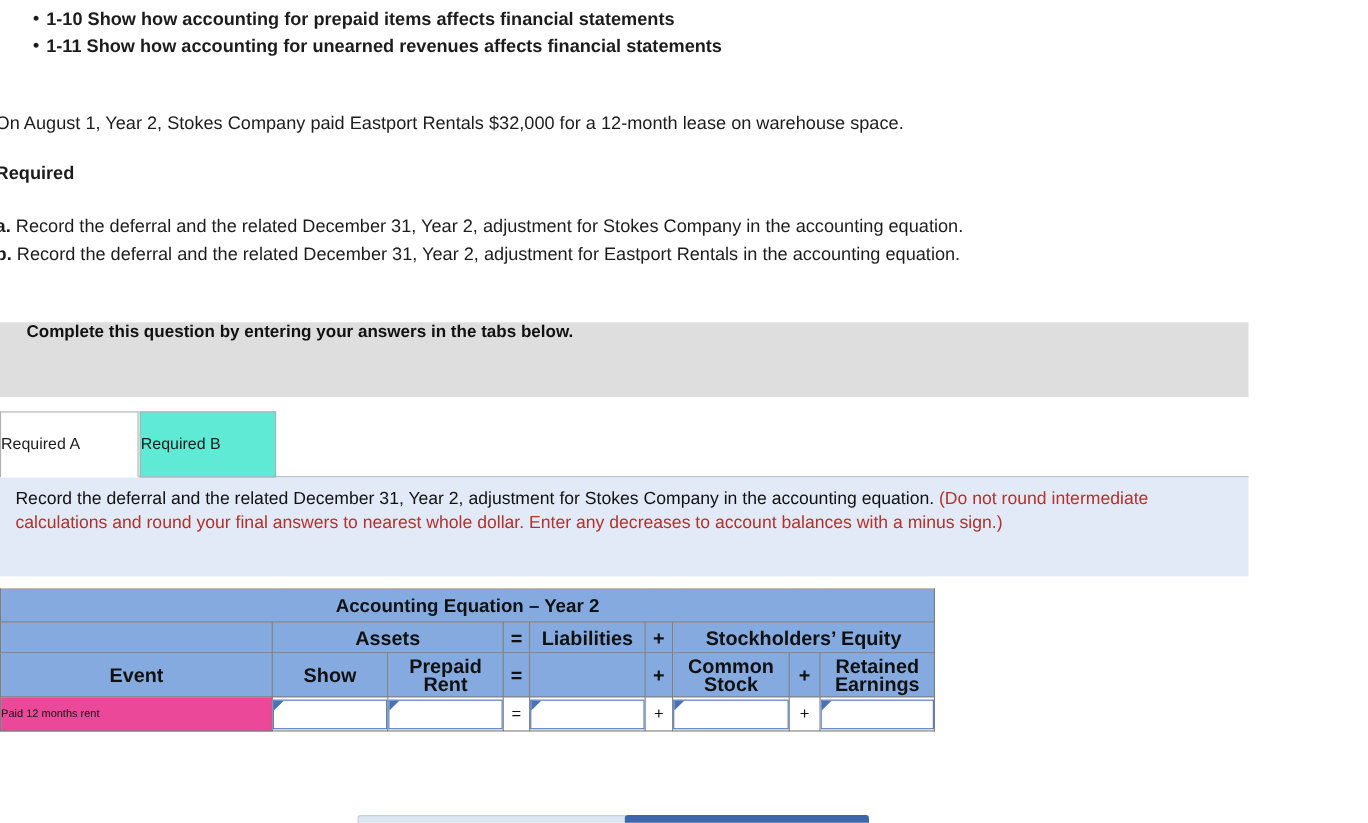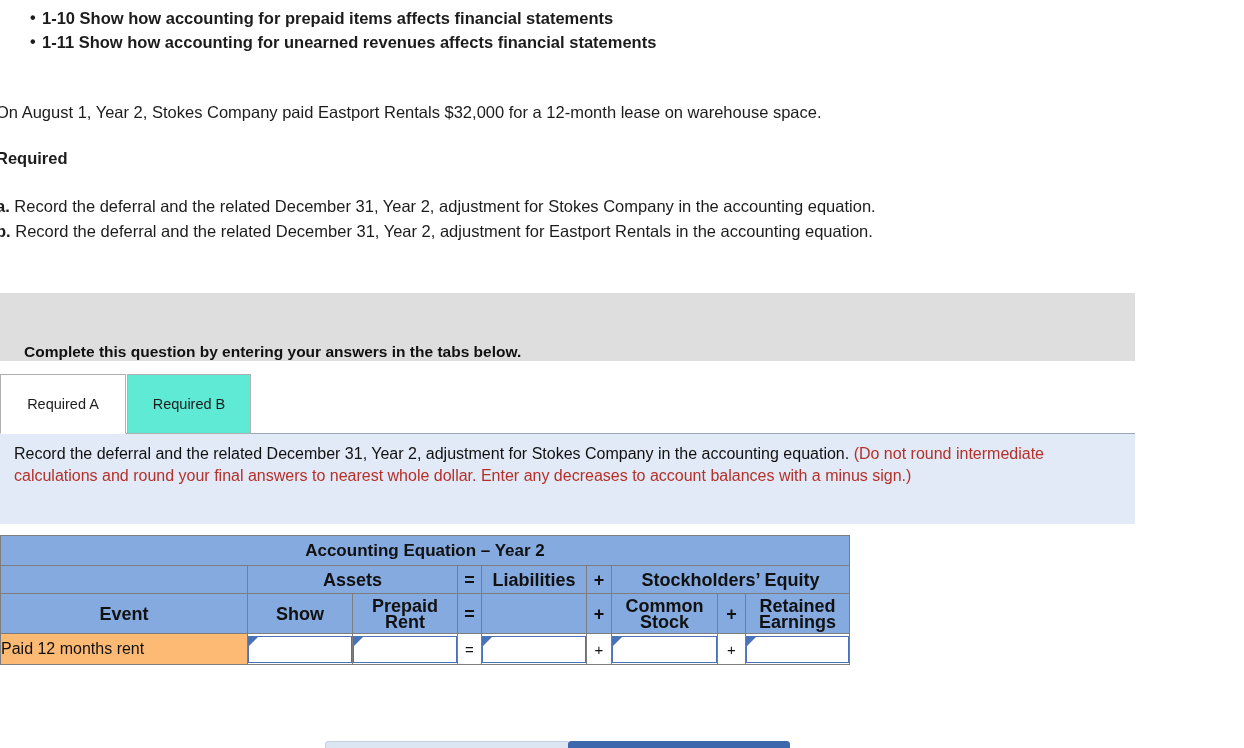--- a/index.html
+++ b/index.html
@@ -64,21 +64,21 @@
   .req-list .req-line { margin: 0; }
   .req-line b { font-weight: bold; }
 
   
   .gray-banner {
     position: absolute;
     left: 0; top: 293px;
     width: 1135px; height: 68px;
     background: #dedede;
     display: flex;
-    align-items: flex-end;
+    align-items: flex-start;
   }
   .gray-banner-text {
     font-size: 15.5px;
     font-weight: bold;
     color: #111111;
     padding-left: 24px;
   }
 
   
   .tabstrip {
@@ -86,21 +86,21 @@
     left: 0; top: 374px;
     width: 1135px; height: 60px;
   }
   .tab {
     position: absolute;
     top: 0;
     height: 60px;
     border: 1px solid #b0b0b0;
     display: flex;
     align-items: center;
-    justify-content: center;
+    justify-content: flex-start;
     font-size: 14.5px;
     color: #1c1c1c;
   }
   .tab-a {
     left: 0; width: 126px;
     background: #ffffff;
     border-bottom-color: #ffffff;
     z-index: 3;
   }
   .tab-b {
@@ -151,25 +151,25 @@
     line-height: 16px;
   }
   .hdr-title { height: 28px; font-size: 14.5px; }
   .hdr-sub   { height: 30px; font-size: 17px; }
   .hdr-grp   { height: 28px; }
   .hdr-col   { height: 40px; padding: 2px 1px; }
   .hdr-blank { background: #85aae0; }
 
   .evt-cell {
     height: 31px;
-    font-size: 16px;
+    font-size: 10px;
     color: #111111;
     padding-left: 4px;
     text-align: left;
-    background: #fdba74;
+    background: #ec4899;
     white-space: nowrap;
     margin-top: 32px;
   }
   .op-body {
     height: 31px;
     text-align: center;
     font-size: 15px;
     color: #111111;
     background: #ffffff;
     border-left: none;

